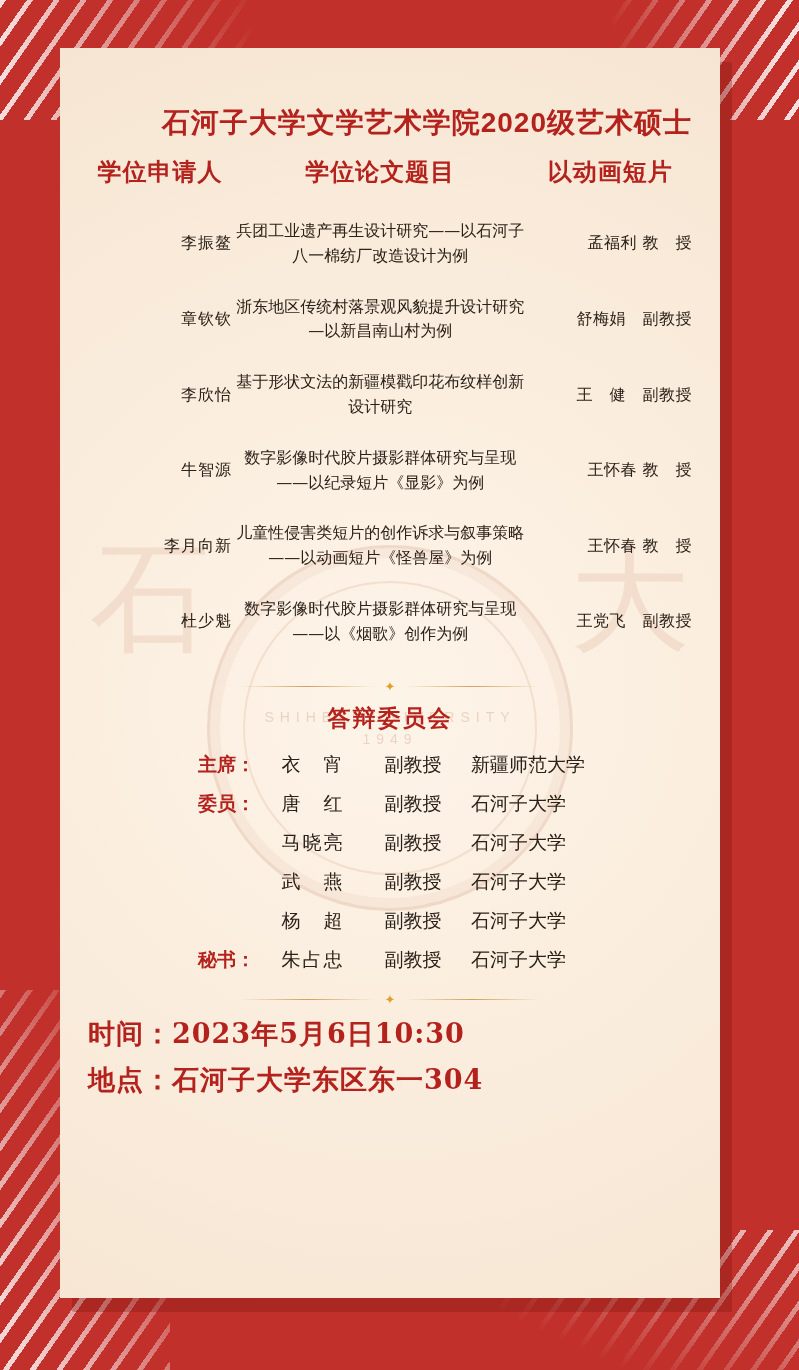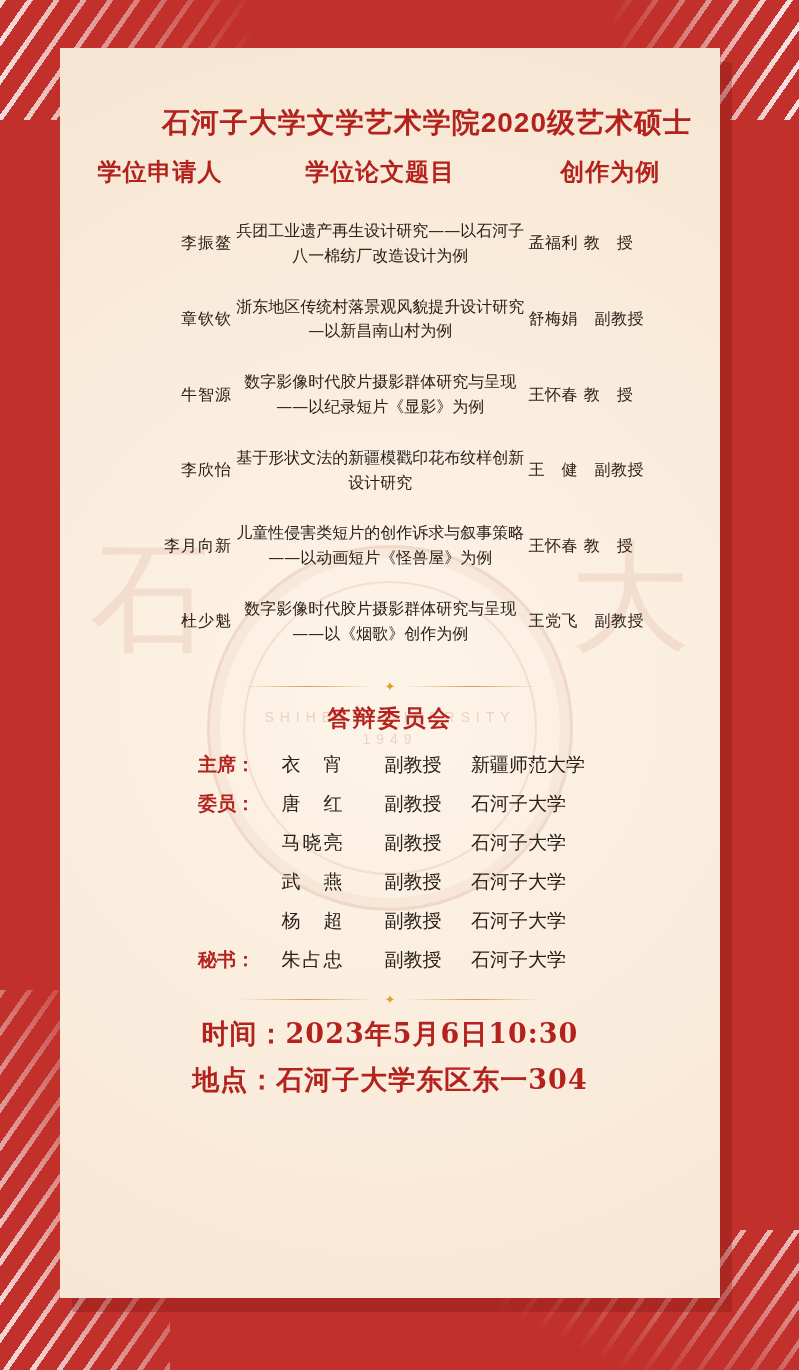--- a/index.html
+++ b/index.html
@@ -181,21 +181,21 @@
     font-size: 18px;
     letter-spacing: 1px;
   }
   td.topic {
     width: 310px;
     padding-right: 6px;
     padding-left: 4px;
     text-align: center;
   }
   td.advisor {
-    text-align: left;
+    text-align: right;
     width: 170px;
     font-size: 17px;
     letter-spacing: 0.5px;
   }
   .committee-title {
     text-align: center;
     color: #b4221d;
     font-size: 23px;
     font-weight: bold;
     letter-spacing: 2px;
@@ -235,21 +235,21 @@
     flex: none;
   }
   .comm-org {
     width: 150px;
     text-align: left;
     padding-left: 10px;
     flex: none;
   }
   .footer {
     margin-top: 6px;
-    text-align: center;
+    text-align: left;
     font-family: "DejaVu Serif", serif;
   }
   .footer .line-item {
     color: #b4221d;
     font-size: 27px;
     font-weight: bold;
     letter-spacing: 1px;
     margin: 10px 0;
   }
 </style>
@@ -274,43 +274,43 @@
 
     <div class="content">
 
       <div class="title1">石河子大学文学艺术学院2020级艺术硕士</div>
 
       <table class="thesis">
         <thead>
           <tr>
             <th class="applicant">学位申请人</th>
             <th class="topic">学位论文题目</th>
-            <th class="advisor">创作为例</th>
+            <th class="advisor">以动画短片</th>
           </tr>
         </thead>
         <tbody>
           <tr>
             <td class="applicant">李振鳌</td>
             <td class="topic">兵团工业遗产再生设计研究——以石河子八一棉纺厂改造设计为例</td>
             <td class="advisor">孟福利 教　授</td>
           </tr>
           <tr>
             <td class="applicant">章钦钦</td>
             <td class="topic">浙东地区传统村落景观风貌提升设计研究—以新昌南山村为例</td>
             <td class="advisor">舒梅娟　副教授</td>
           </tr>
           <tr>
+            <td class="applicant">李欣怡</td>
+            <td class="topic">基于形状文法的新疆模戳印花布纹样创新设计研究</td>
+            <td class="advisor">王　健　副教授</td>
+          </tr>
+          <tr>
             <td class="applicant">牛智源</td>
             <td class="topic">数字影像时代胶片摄影群体研究与呈现——以纪录短片《显影》为例</td>
             <td class="advisor">王怀春 教　授</td>
-          </tr>
-          <tr>
-            <td class="applicant">李欣怡</td>
-            <td class="topic">基于形状文法的新疆模戳印花布纹样创新设计研究</td>
-            <td class="advisor">王　健　副教授</td>
           </tr>
           <tr>
             <td class="applicant">李月向新</td>
             <td class="topic">儿童性侵害类短片的创作诉求与叙事策略——以动画短片《怪兽屋》为例</td>
             <td class="advisor">王怀春 教　授</td>
           </tr>
           <tr>
             <td class="applicant">杜少魁</td>
             <td class="topic">数字影像时代胶片摄影群体研究与呈现——以《烟歌》创作为例</td>
             <td class="advisor">王党飞　副教授</td>

